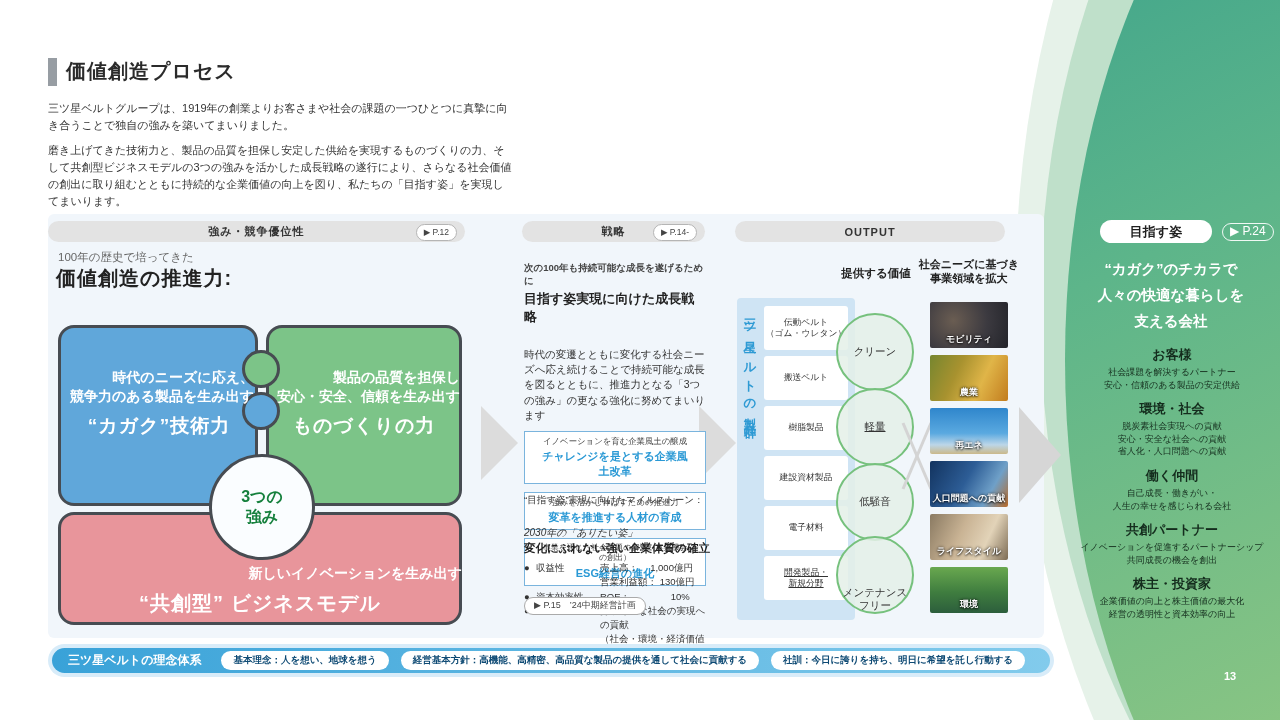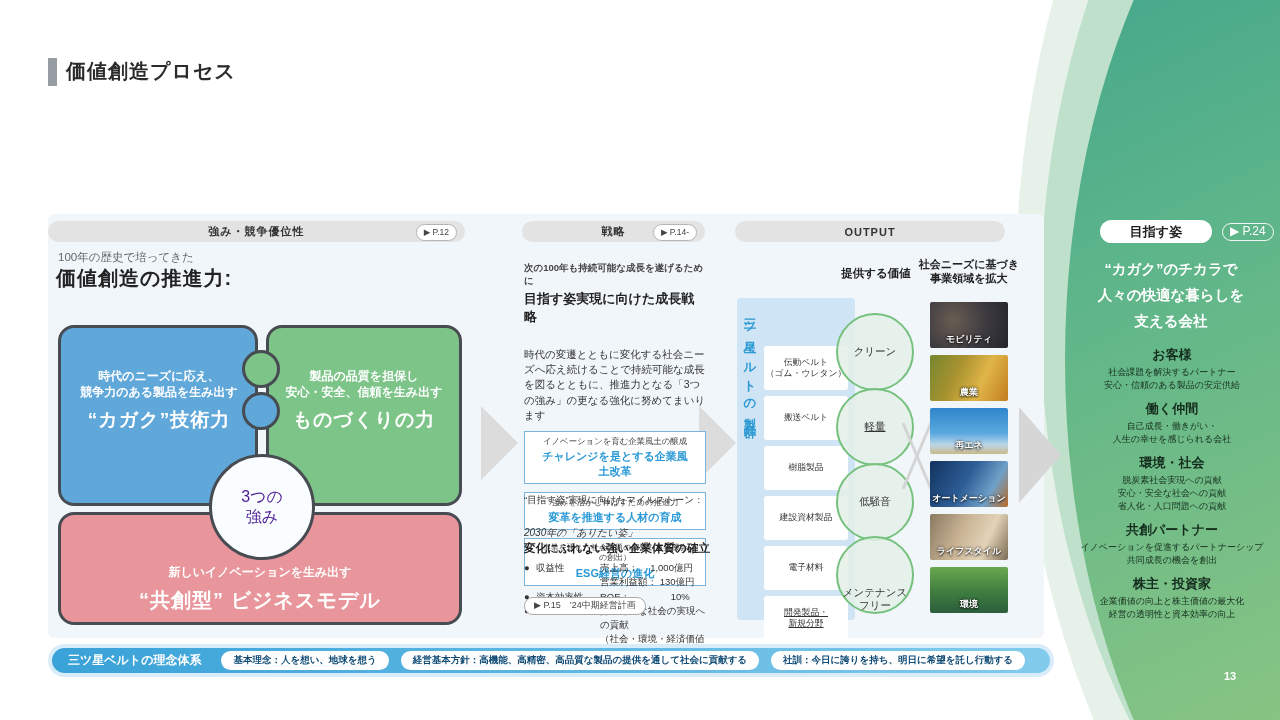--- a/index.html
+++ b/index.html
@@ -41,23 +41,23 @@
   .pz-piece { position:absolute; border:3px solid #474c52; border-radius:16px; box-sizing:border-box; }
   .pz-blue  { left:0;  top:3px; width:200px; height:181px; background:#60a7da; }
   .pz-green { left:208px; top:3px; width:196px; height:181px; background:#7cc488; }
   .pz-pink  { left:0; top:190px; width:404px; height:113px; background:#e8959b; }
   .knob { position:absolute; width:32px; height:32px; border:3px solid #474c52; border-radius:50%; box-sizing:content-box; }
   .knob-green { left:184px; top:28px; background:#7cc488; }
   .knob-blue  { left:184px; top:70px; background:#60a7da; }
   .pz-circle { position:absolute; left:151px; top:132px; width:100px; height:100px; background:#fafdff;
                border:3px solid #474c52; border-radius:50%; display:flex; flex-direction:column;
                align-items:center; justify-content:center; }
-  .pz-circle div { font-size:16px; font-weight:normal; color:#4c1d95; line-height:1.25; }
+  .pz-circle div { font-size:16px; font-weight:bold; color:#15803d; line-height:1.25; }
   .pz-text { position:absolute; text-align:center; color:#fff; }
-  .pz-text .desc { font-size:12px; font-weight:bold; line-height:1.35; }
+  .pz-text .desc { font-size:14px; font-weight:bold; line-height:1.35;text-align:right; }
   .pz-text .big  { font-size:19px; font-weight:bold; margin-top:7px; letter-spacing:1px; }
   .pz-blue-text  { left:6px;  top:46px; width:190px; }
   .pz-green-text { left:210px; top:46px; width:192px; }
   .pz-pink-text  { left:0; top:242px; width:404px; }
   .pz-pink-text .big { font-size:20px; }
 
   
   .chev { background:#dcdcdc; clip-path:polygon(0 0,100% 50%,0 100%); }
   .chev1 { left:481px; top:406px; width:37px; height:74px; }
   .chev2 { left:699px; top:406px; width:37px; height:74px; }
@@ -81,21 +81,21 @@
 
   
   .out-value-label { left:836px; top:266px; width:80px; text-align:center; font-size:11.5px; font-weight:bold; color:#222; }
   .out-needs-label { left:916px; top:257px; width:106px; text-align:center; font-size:11px; font-weight:bold; color:#222; line-height:1.3; }
   .prod-panel { left:737px; top:298px; width:118px; height:322px; background:#cfe4f4; border-radius:4px; }
   .prod-vlabel { left:741px; top:309px; height:300px; display:flex; align-items:center;
                  writing-mode:vertical-rl; text-orientation:upright; font-size:12.5px; font-weight:bold;
                  color:#2e9ad4; letter-spacing:4px; }
   .prod-box { position:absolute; left:764px; width:84px; height:44px; background:#fff; border-radius:3px;
               display:flex; flex-direction:column; align-items:center; justify-content:center;
-              font-size:8.8px; color:#333; line-height:1.3; text-align:center;margin-top:40px; }
+              font-size:8.8px; color:#333; line-height:1.3; text-align:center; }
   .val-circle { position:absolute; left:836px; width:78px; height:78px; border:2px solid #76c17d; border-radius:50%;
                 background:rgba(228,240,231,.85); box-sizing:border-box; display:flex; flex-direction:column;
                 align-items:center; justify-content:center; font-size:10.5px; color:#333; line-height:1.25; text-align:center; }
   .photo { position:absolute; left:930px; width:78px; height:46px; border-radius:2px; overflow:hidden; }
   .photo .plabel { position:absolute; left:0; right:0; bottom:2px; text-align:center; font-size:9px; font-weight:bold;
                    color:#fff; text-shadow:0 0 3px rgba(0,0,0,.85),0 1px 2px rgba(0,0,0,.7); }
   .p0 { background:radial-gradient(circle at 30% 40%, #6a5d52 0%, #3c3a40 55%, #23242a 100%); }
   .p1 { background:linear-gradient(115deg,#76862f 0%,#a8922f 35%,#e0b548 65%,#c27c1e 100%); }
   .p2 { background:linear-gradient(180deg,#2f86cc 0%,#5aa9e0 55%,#bcd6e8 80%,#cbb98a 100%); }
   .p3 { background:linear-gradient(120deg,#12335f 0%,#2d5d96 45%,#6fa0c8 75%,#b96a28 100%); }
@@ -131,20 +131,24 @@
 <div class="page">
 
   <div class="abs g-band2"></div>
   <div class="abs g-band1"></div>
   <div class="abs g-main"></div>
 
   <div class="abs diagram-band"></div>
 
   <div class="abs title-bar"></div>
   <div class="abs page-title">価値創造プロセス</div>
+  <div class="abs intro">
+    <p>三ツ星ベルトグループは、1919年の創業よりお客さまや社会の課題の一つひとつに真摯に向き合うことで独自の強みを築いてまいりました。</p>
+    <p>磨き上げてきた技術力と、製品の品質を担保し安定した供給を実現するものづくりの力、そして共創型ビジネスモデルの3つの強みを活かした成長戦略の遂行により、さらなる社会価値の創出に取り組むとともに持続的な企業価値の向上を図り、私たちの「目指す姿」を実現してまいります。</p>
+  </div>
 
   <div class="abs hpill" style="left:48px; top:221px; width:417px;">
     <span class="hlabel">強み・競争優位性</span>
     <span class="refbadge">▶ P.12</span>
   </div>
   <div class="abs hpill" style="left:522px; top:221px; width:183px;">
     <span class="hlabel">戦略</span>
     <span class="refbadge">▶ P.14-</span>
   </div>
   <div class="abs hpill" style="left:735px; top:221px; width:270px;">
@@ -285,21 +289,21 @@
   <div class="photo p0" style="top:302px;">
     <div class="plabel">モビリティ</div>
   </div>
   <div class="photo p1" style="top:355px;">
     <div class="plabel">農業</div>
   </div>
   <div class="photo p2" style="top:408px;">
     <div class="plabel">再エネ</div>
   </div>
   <div class="photo p3" style="top:461px;">
-    <div class="plabel">オートメーション</div>
+    <div class="plabel">人口問題への貢献</div>
   </div>
   <div class="photo p4" style="top:514px;">
     <div class="plabel">ライフスタイル</div>
   </div>
   <div class="photo p5" style="top:567px;">
     <div class="plabel">環境</div>
   </div>
 
   <div class="abs vision-pill">目指す姿</div>
   <div class="abs refbadge-green vision-ref">▶ P.24</div>
@@ -309,29 +313,29 @@
     <div>支える会社</div>
   </div>
 
   <div class="abs stakeholders">
     <div class="sh">
       <div class="sh-title">お客様</div>
       <div class="sh-line">社会課題を解決するパートナー</div>
       <div class="sh-line">安心・信頼のある製品の安定供給</div>
     </div>
     <div class="sh">
-      <div class="sh-title">働く仲間</div>
-      <div class="sh-line">自己成長・働きがい・</div>
-      <div class="sh-line">人生の幸せを感じられる会社</div>
-    </div>
-    <div class="sh">
       <div class="sh-title">環境・社会</div>
       <div class="sh-line">脱炭素社会実現への貢献</div>
       <div class="sh-line">安心・安全な社会への貢献</div>
       <div class="sh-line">省人化・人口問題への貢献</div>
+    </div>
+    <div class="sh">
+      <div class="sh-title">働く仲間</div>
+      <div class="sh-line">自己成長・働きがい・</div>
+      <div class="sh-line">人生の幸せを感じられる会社</div>
     </div>
     <div class="sh">
       <div class="sh-title">共創パートナー</div>
       <div class="sh-line">イノベーションを促進するパートナーシップ</div>
       <div class="sh-line">共同成長の機会を創出</div>
     </div>
     <div class="sh">
       <div class="sh-title">株主・投資家</div>
       <div class="sh-line">企業価値の向上と株主価値の最大化</div>
       <div class="sh-line">経営の透明性と資本効率の向上</div>

